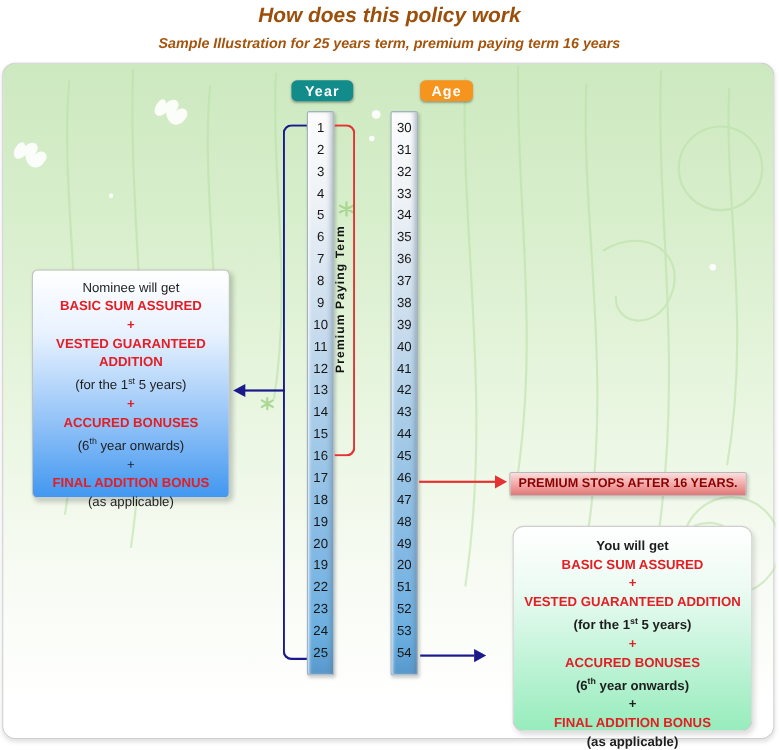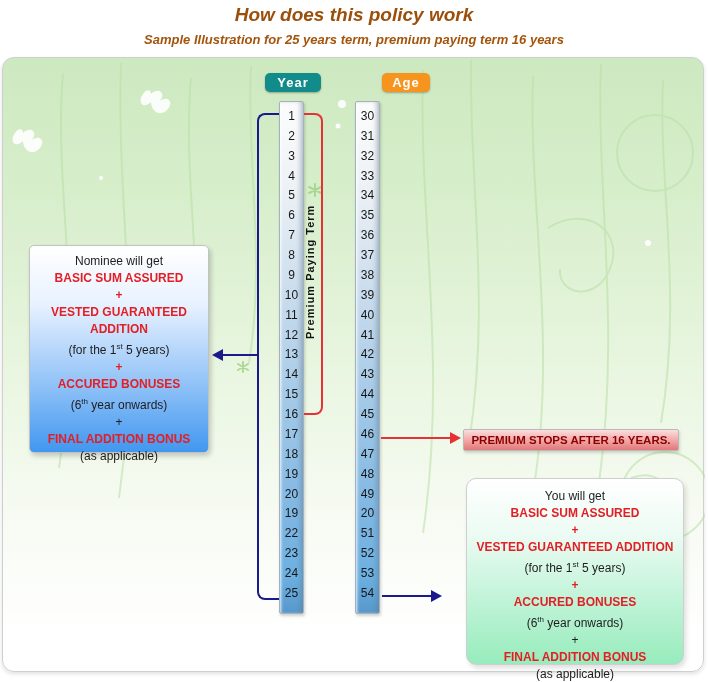--- a/index.html
+++ b/index.html
@@ -63,21 +63,21 @@
                  background:linear-gradient(180deg,#ffffff 0%,#e8f2ff 28%,#8fc1f7 68%,#4197f0 100%);
                  border:1px solid #c2c2c2; border-radius:5px;
                  box-shadow:2px 3px 5px rgba(0,0,0,.20); }
   .you-box { left:463px; top:420px; width:218px; height:187px; padding-top:9px;
              background:linear-gradient(180deg,#ffffff 0%,#ecfbf3 30%,#bdf3d6 68%,#97ecbc 100%);
              border:1px solid #cfcfcf; border-radius:10px;
              box-shadow:2px 3px 5px rgba(0,0,0,.13); }
   .bline { font-size:12px; line-height:17px; color:#1d1d1d;text-align:center; }
   .bline.red { color:#e31e24; font-weight:bold; }
   .bline sup { font-size:8px; }
-  .you-box .bline { white-space:nowrap; }
+  .you-box .bline { white-space:nowrap;font-weight:bold; }
 
   .premium-stops { position:absolute; left:460px; top:371px; width:216px; height:22px;
                    background:linear-gradient(180deg,#fbdede 0%,#f3a9a9 50%,#e17878 100%);
                    border:1px solid #b9b9b9; border-radius:2px;
                    color:#8b0000; font-weight:bold; font-size:11.5px;
                    text-align:center; line-height:21px; box-shadow:1px 2px 3px rgba(0,0,0,.15); }
 </style>
 </head>
 <body>
 

